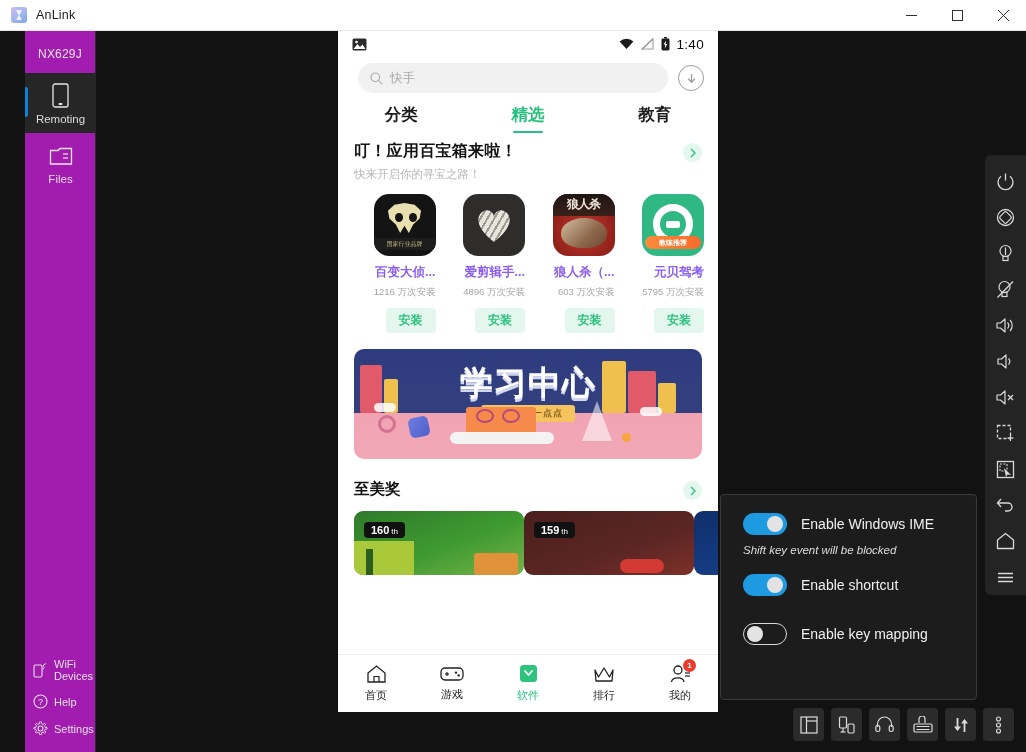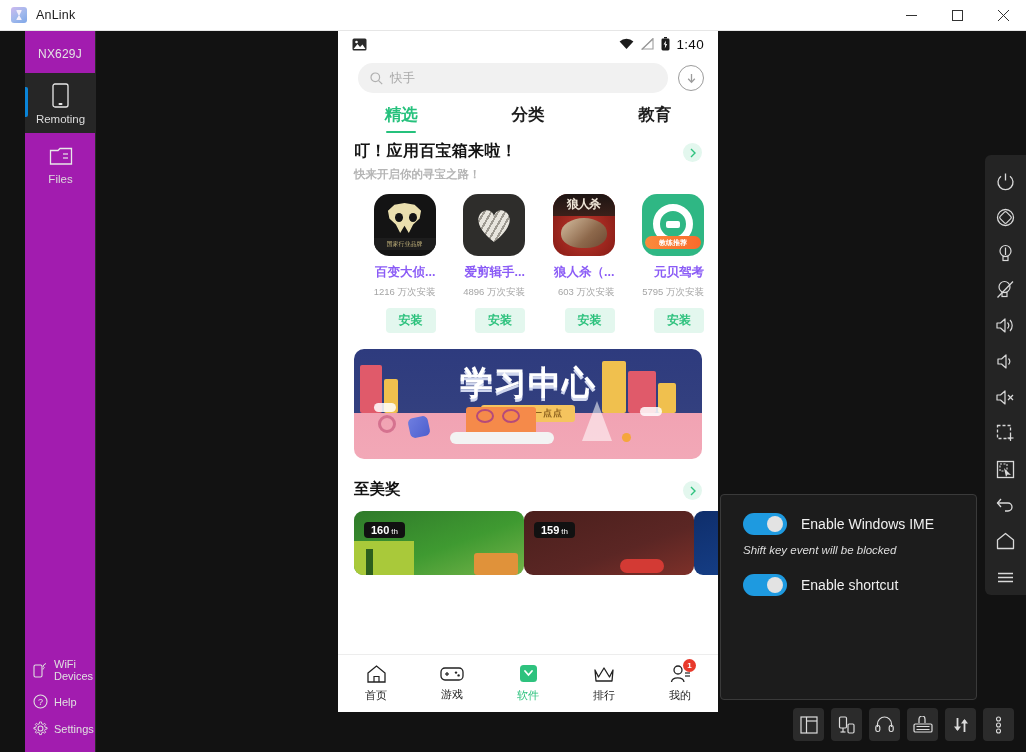--- a/index.html
+++ b/index.html
@@ -111,21 +111,21 @@
     padding-bottom: 7px; position: relative;
   }
   .tab.active { color: #25c17c; }
   .tab.active::after {
     content: ""; position: absolute; left: 50%; transform: translateX(-50%);
     bottom: 0px; width: 30px; height: 2.5px; border-radius: 2px; background: #25c17c;
   }
 
   .promo { padding: 8px 16px 0 16px; }
   .promo-title { font-size: 16px; font-weight: 700; color: #131313; letter-spacing: .3px; }
-  .promo-sub { font-size: 11.5px; color: #b5b5b5; margin-top: 5px; font-weight: bold; }
+  .promo-sub { font-size: 11.5px; color: #b5b5b5; margin-top: 5px; }
   .promo-head { display: flex; align-items: flex-start; }
   .chev-circle {
     width: 19px; height: 19px; border-radius: 50%; background: #e3f7ee;
     display: flex; align-items: center; justify-content: center; margin-left: auto; margin-top: 2px;
   }
 
   .app-grid { display: flex; padding: 12px 14px 0 14px; gap: 6px; }
   .app-cell { flex: 1; display: flex; flex-direction: column; align-items: flex-end; }
   .app-icon {
     width: 62px; height: 62px; border-radius: 15px; overflow: hidden; position: relative;
@@ -409,22 +409,22 @@
       </div>
       <div class="dl-btn">
         <svg width="13" height="13" viewBox="0 0 13 13">
           <line x1="6.5" y1="2" x2="6.5" y2="10" stroke="#9c9c9c" stroke-width="1.3"></line>
           <path d="M3.2 6.8 L6.5 10.2 L9.8 6.8" fill="none" stroke="#9c9c9c" stroke-width="1.3"></path>
         </svg>
       </div>
     </div>
 
     <div class="tabs">
+      <div class="tab">分类</div>
       <div class="tab active">精选</div>
-      <div class="tab">分类</div>
       <div class="tab">教育</div>
     </div>
 
     <div class="promo">
       <div class="promo-head">
         <div>
           <div class="promo-title">叮！应用百宝箱来啦！</div>
           <div class="promo-sub">快来开启你的寻宝之路！</div>
         </div>
         <div class="chev-circle">
@@ -695,20 +695,26 @@
         </div>
       <div class="plabel">Enable Windows IME</div>
     </div>
     <div class="phint">Shift key event will be blocked</div>
     <div class="prow" style="margin-top:18px">
       <div class="switch on">
           <div class="knob"></div>
         </div>
       <div class="plabel">Enable shortcut</div>
     </div>
+    <div class="prow" style="margin-top:27px">
+      <div class="switch off">
+          <div class="knob"></div>
+        </div>
+      <div class="plabel">Enable key mapping</div>
+    </div>
   </div>
 
   <div class="btoolbar">
     <div class="btool">
       <span>
         <svg width="18" height="18" viewBox="0 0 18 18">
           <rect x="1" y="1" width="16" height="16" fill="none" stroke="#dcdcdc" stroke-width="1.2"></rect>
           <line x1="6.5" y1="1" x2="6.5" y2="17" stroke="#dcdcdc" stroke-width="1.2"></line>
           <line x1="6.5" y1="5" x2="17" y2="5" stroke="#dcdcdc" stroke-width="1.2"></line>
         </svg>

